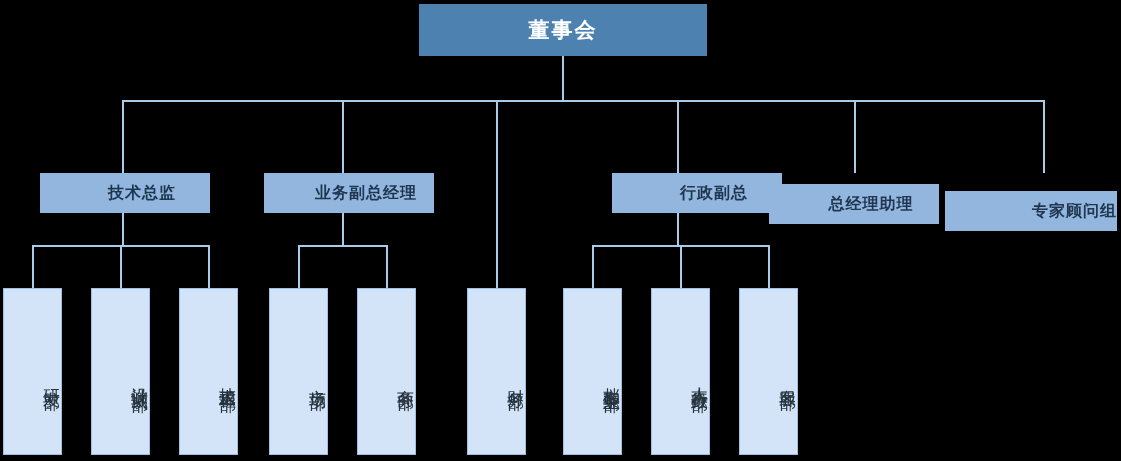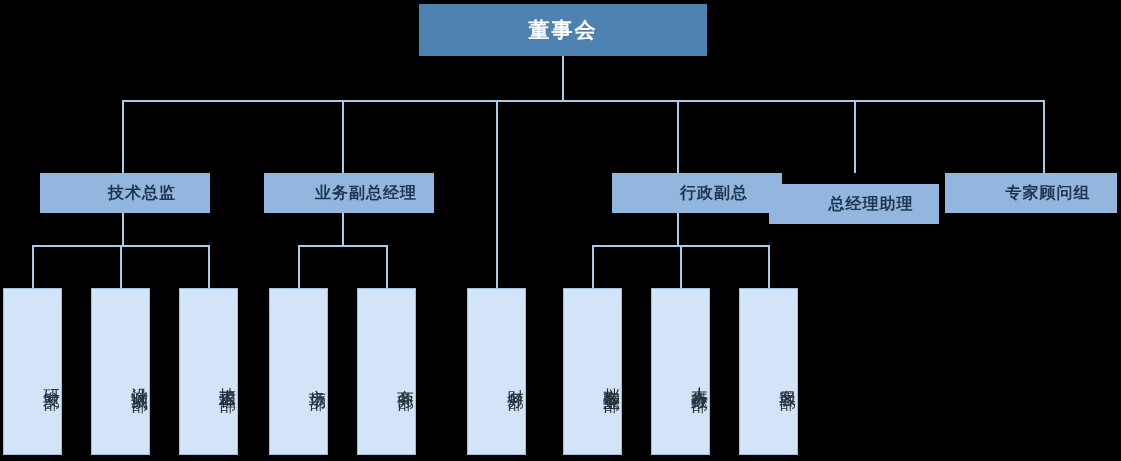--- a/index.html
+++ b/index.html
@@ -94,21 +94,21 @@
       </div>
       <div class="node node-l2" style="left: 264px; top: 173px; width: 170px; height: 40px;">
         <span>业务副总经理</span>
       </div>
       <div class="node node-l2" style="left: 593px; top: 173px; width: 170px; height: 40px; margin-left: 19px;">
         <span>行政副总</span>
       </div>
       <div class="node node-l2" style="left: 769px; top: 184px; width: 170px; height: 40px;">
         <span>总经理助理</span>
       </div>
-      <div class="node node-l2" style="left: 945px; top: 173px; width: 172px; height: 40px;">
+      <div class="node node-l2" style="left: 945px; top: 191px; width: 172px; height: 40px; justify-content: flex-end;">
         <span>专家顾问组</span>
       </div>
       <div class="node node-leaf" style="left: 3px; top: 288px; width: 59px; height: 167px;">
         <span class="leaf-text">研发部</span>
       </div>
       <div class="node node-leaf" style="left: 91px; top: 288px; width: 59px; height: 167px;">
         <span class="leaf-text">设计测试部</span>
       </div>
       <div class="node node-leaf" style="left: 179px; top: 288px; width: 59px; height: 167px;">
         <span class="leaf-text">技术工程部</span>

